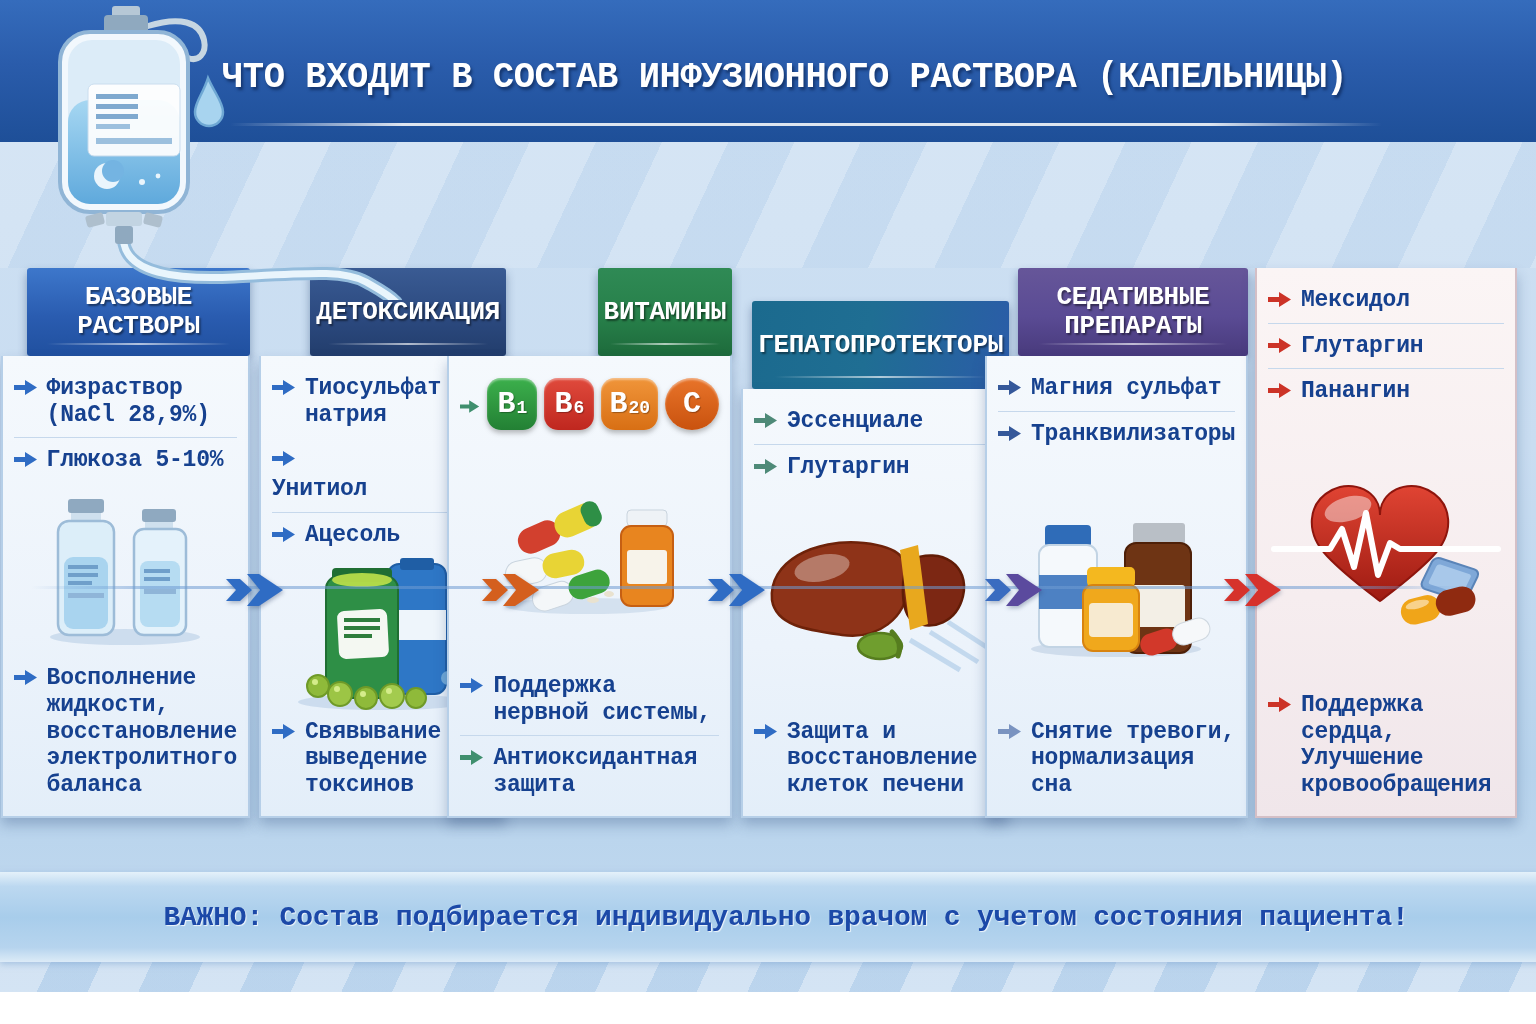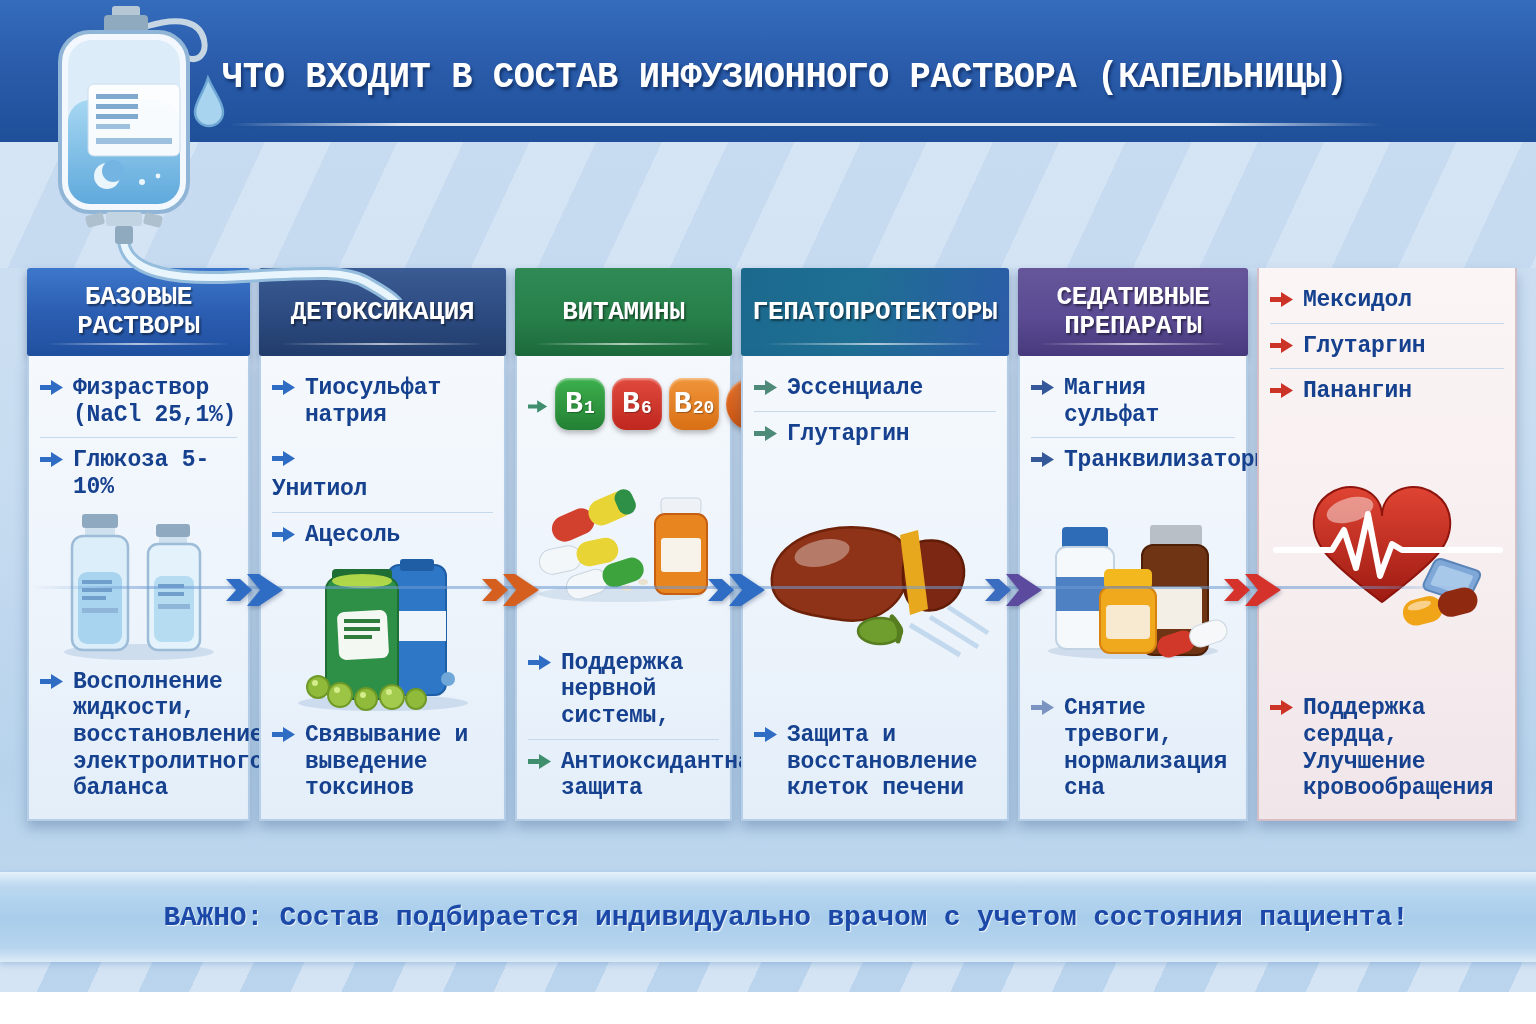--- a/index.html
+++ b/index.html
@@ -16,31 +16,31 @@
     background:linear-gradient(90deg,rgba(255,255,255,0),rgba(255,255,255,.85) 15%,rgba(255,255,255,.85) 85%,rgba(255,255,255,0));
     border-radius:2px;}
   .page-title{position:absolute;left:222px;top:56px;color:#fff;font-weight:bold;font-size:37px;
     letter-spacing:-.5px;white-space:nowrap;transform:scaleX(.96);transform-origin:left center;
     text-shadow:2px 3px 3px rgba(8,32,75,.6);}
   
   .iv-assembly{position:absolute;left:12px;top:0;z-index:5;}
   
   .columns{position:absolute;left:27px;top:268px;display:grid;
     grid-template-columns:223px 247px 217px 268px 230px 260px;gap:9px;z-index:3;}
-  .col{display:flex;flex-direction:column;}
+  .col{display:flex;flex-direction:column;align-items:flex-end;}
   .col-header{height:88px;display:flex;align-items:center;justify-content:center;text-align:center;
     color:#fff;font-weight:bold;font-size:26px;line-height:1.1;padding:0 6px;position:relative;
     border-radius:3px;box-shadow:0 5px 10px rgba(25,55,105,.4);
     text-shadow:1.5px 2px 2px rgba(0,0,0,.45);letter-spacing:-.3px;}
   .col-header::after{content:"";position:absolute;left:9%;right:9%;bottom:11px;height:2px;
     background:linear-gradient(90deg,rgba(255,255,255,0),rgba(255,255,255,.65),rgba(255,255,255,0));}
   .h1{background:linear-gradient(180deg,#3d77cb 0%,#2a5cb0 55%,#20509f 100%);}
   .h2{background:linear-gradient(180deg,#3a5b93 0%,#2c4a80 55%,#223d6c 100%);}
   .h3{background:linear-gradient(180deg,#2f8a55 0%,#27804a 55%,#1d6a3b 100%);}
-  .h4{background:linear-gradient(100deg,#1b6a8e 0%,#1f6e93 45%,#2b5ca8 100%);}
+  .h4{background:linear-gradient(100deg,#1b6a8e 0%,#1f6e93 45%,#2b5ca8 100%);margin-top:33px;}
   .h5{background:linear-gradient(180deg,#665699 0%,#5a4b94 55%,#483a7c 100%);}
   .h6{background:linear-gradient(180deg,#d8453c 0%,#c9332b 55%,#b2251f 100%);}
   .col-body{flex:1;height:460px;box-sizing:border-box;position:relative;
     background:linear-gradient(180deg,#f5f9fd 0%,#ecf3fb 60%,#e3eef9 100%);
     border:2px solid #b6cfe8;border-top:none;
     box-shadow:0 7px 12px rgba(40,70,120,.3);
     padding:10px 11px 8px;display:flex;flex-direction:column;}
   .sec6 .col-body{background:linear-gradient(180deg,#fbf5f5 0%,#f6edef 60%,#f0e6ea 100%);border-color:#d4bfc6;}
   
   ul.ilist{list-style:none;margin:0;padding:0;}
@@ -141,21 +141,21 @@
   <div class="columns">
 
     <section class="col sec1">
       <div class="col-header h1">БАЗОВЫЕ РАСТВОРЫ</div>
       <div class="col-body">
         <ul class="ilist items">
           <li>
             <svg class="bi c-blue" width="24" height="17" viewBox="0 0 24 17">
                 <polygon points="0,6 11,6 11,1 23,8.5 11,16 11,11 0,11"></polygon>
               </svg>
-            <span>Физраствор (NaCl 25,1%)</span>
+            <span>Физраствор (NaCl 28,9%)</span>
           </li>
           <li>
             <svg class="bi c-blue" width="24" height="17" viewBox="0 0 24 17">
                 <polygon points="0,6 11,6 11,1 23,8.5 11,16 11,11 0,11"></polygon>
               </svg>
             <span>Глюкоза 5-10%</span>
           </li>
         </ul>
         <svg class="illus" width="170" height="150" viewBox="0 0 170 150">
           <ellipse cx="85" cy="142" rx="75" ry="8" fill="#b9cfe6" opacity=".6"></ellipse>

